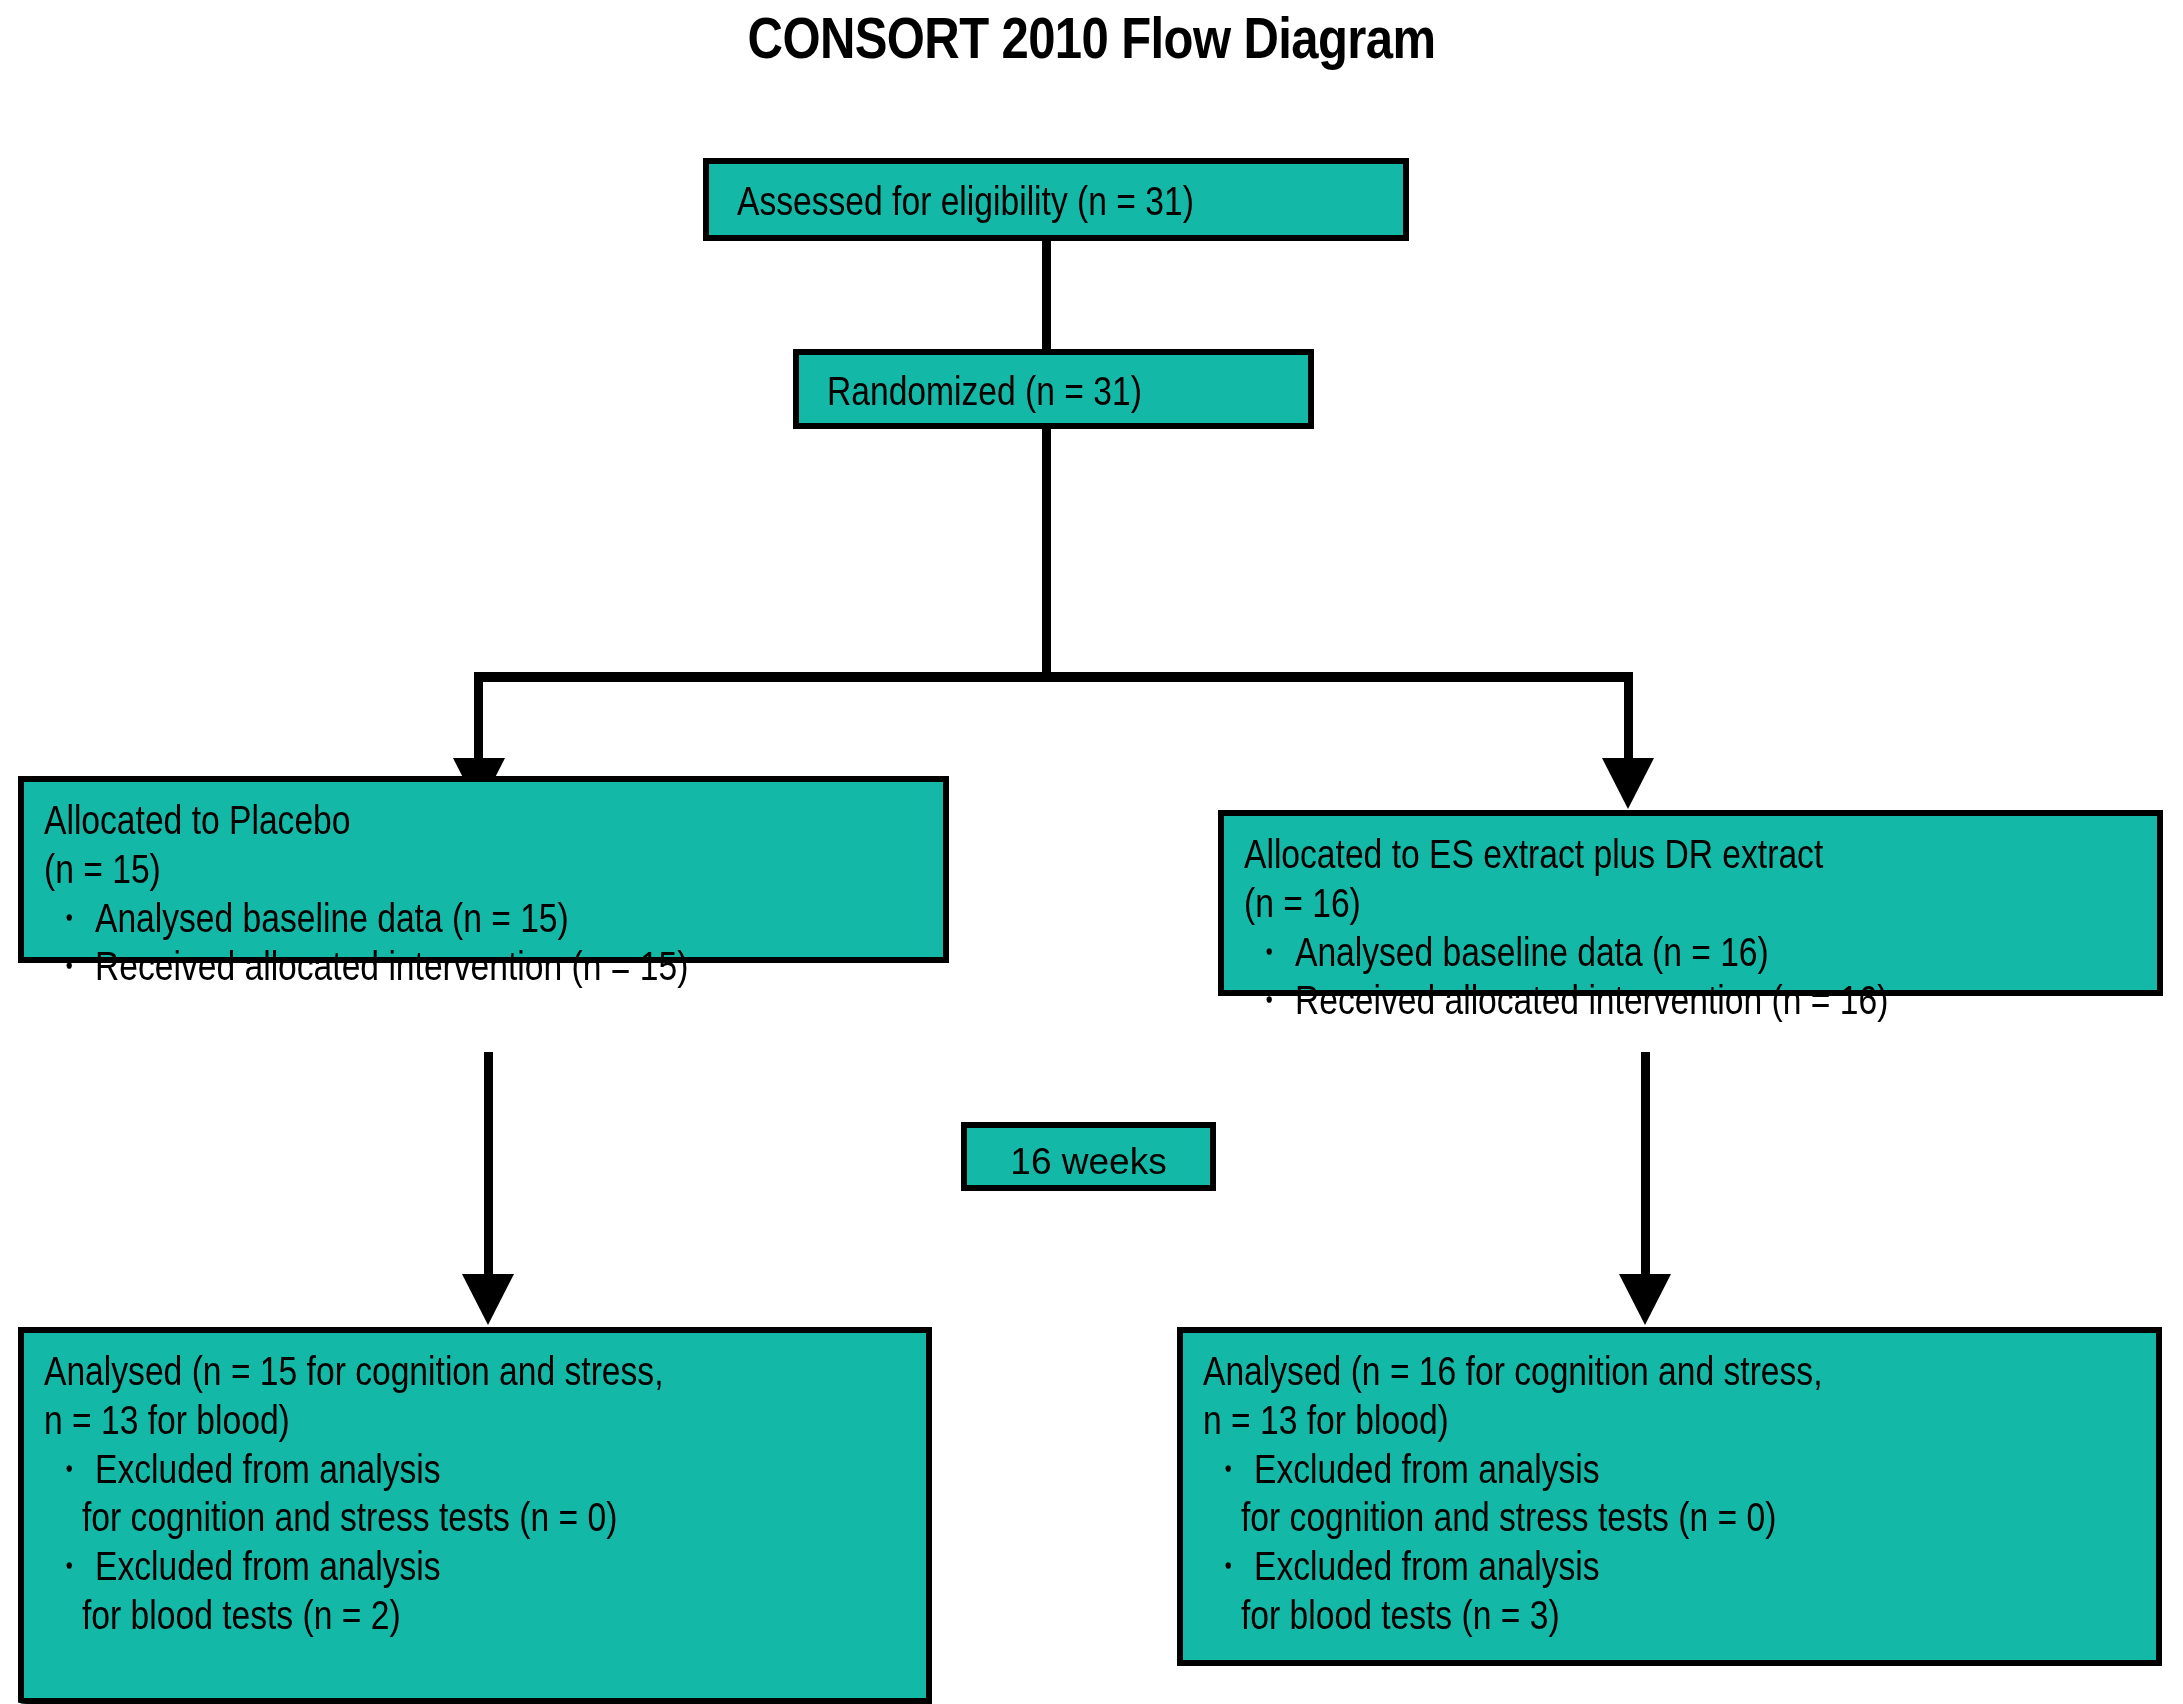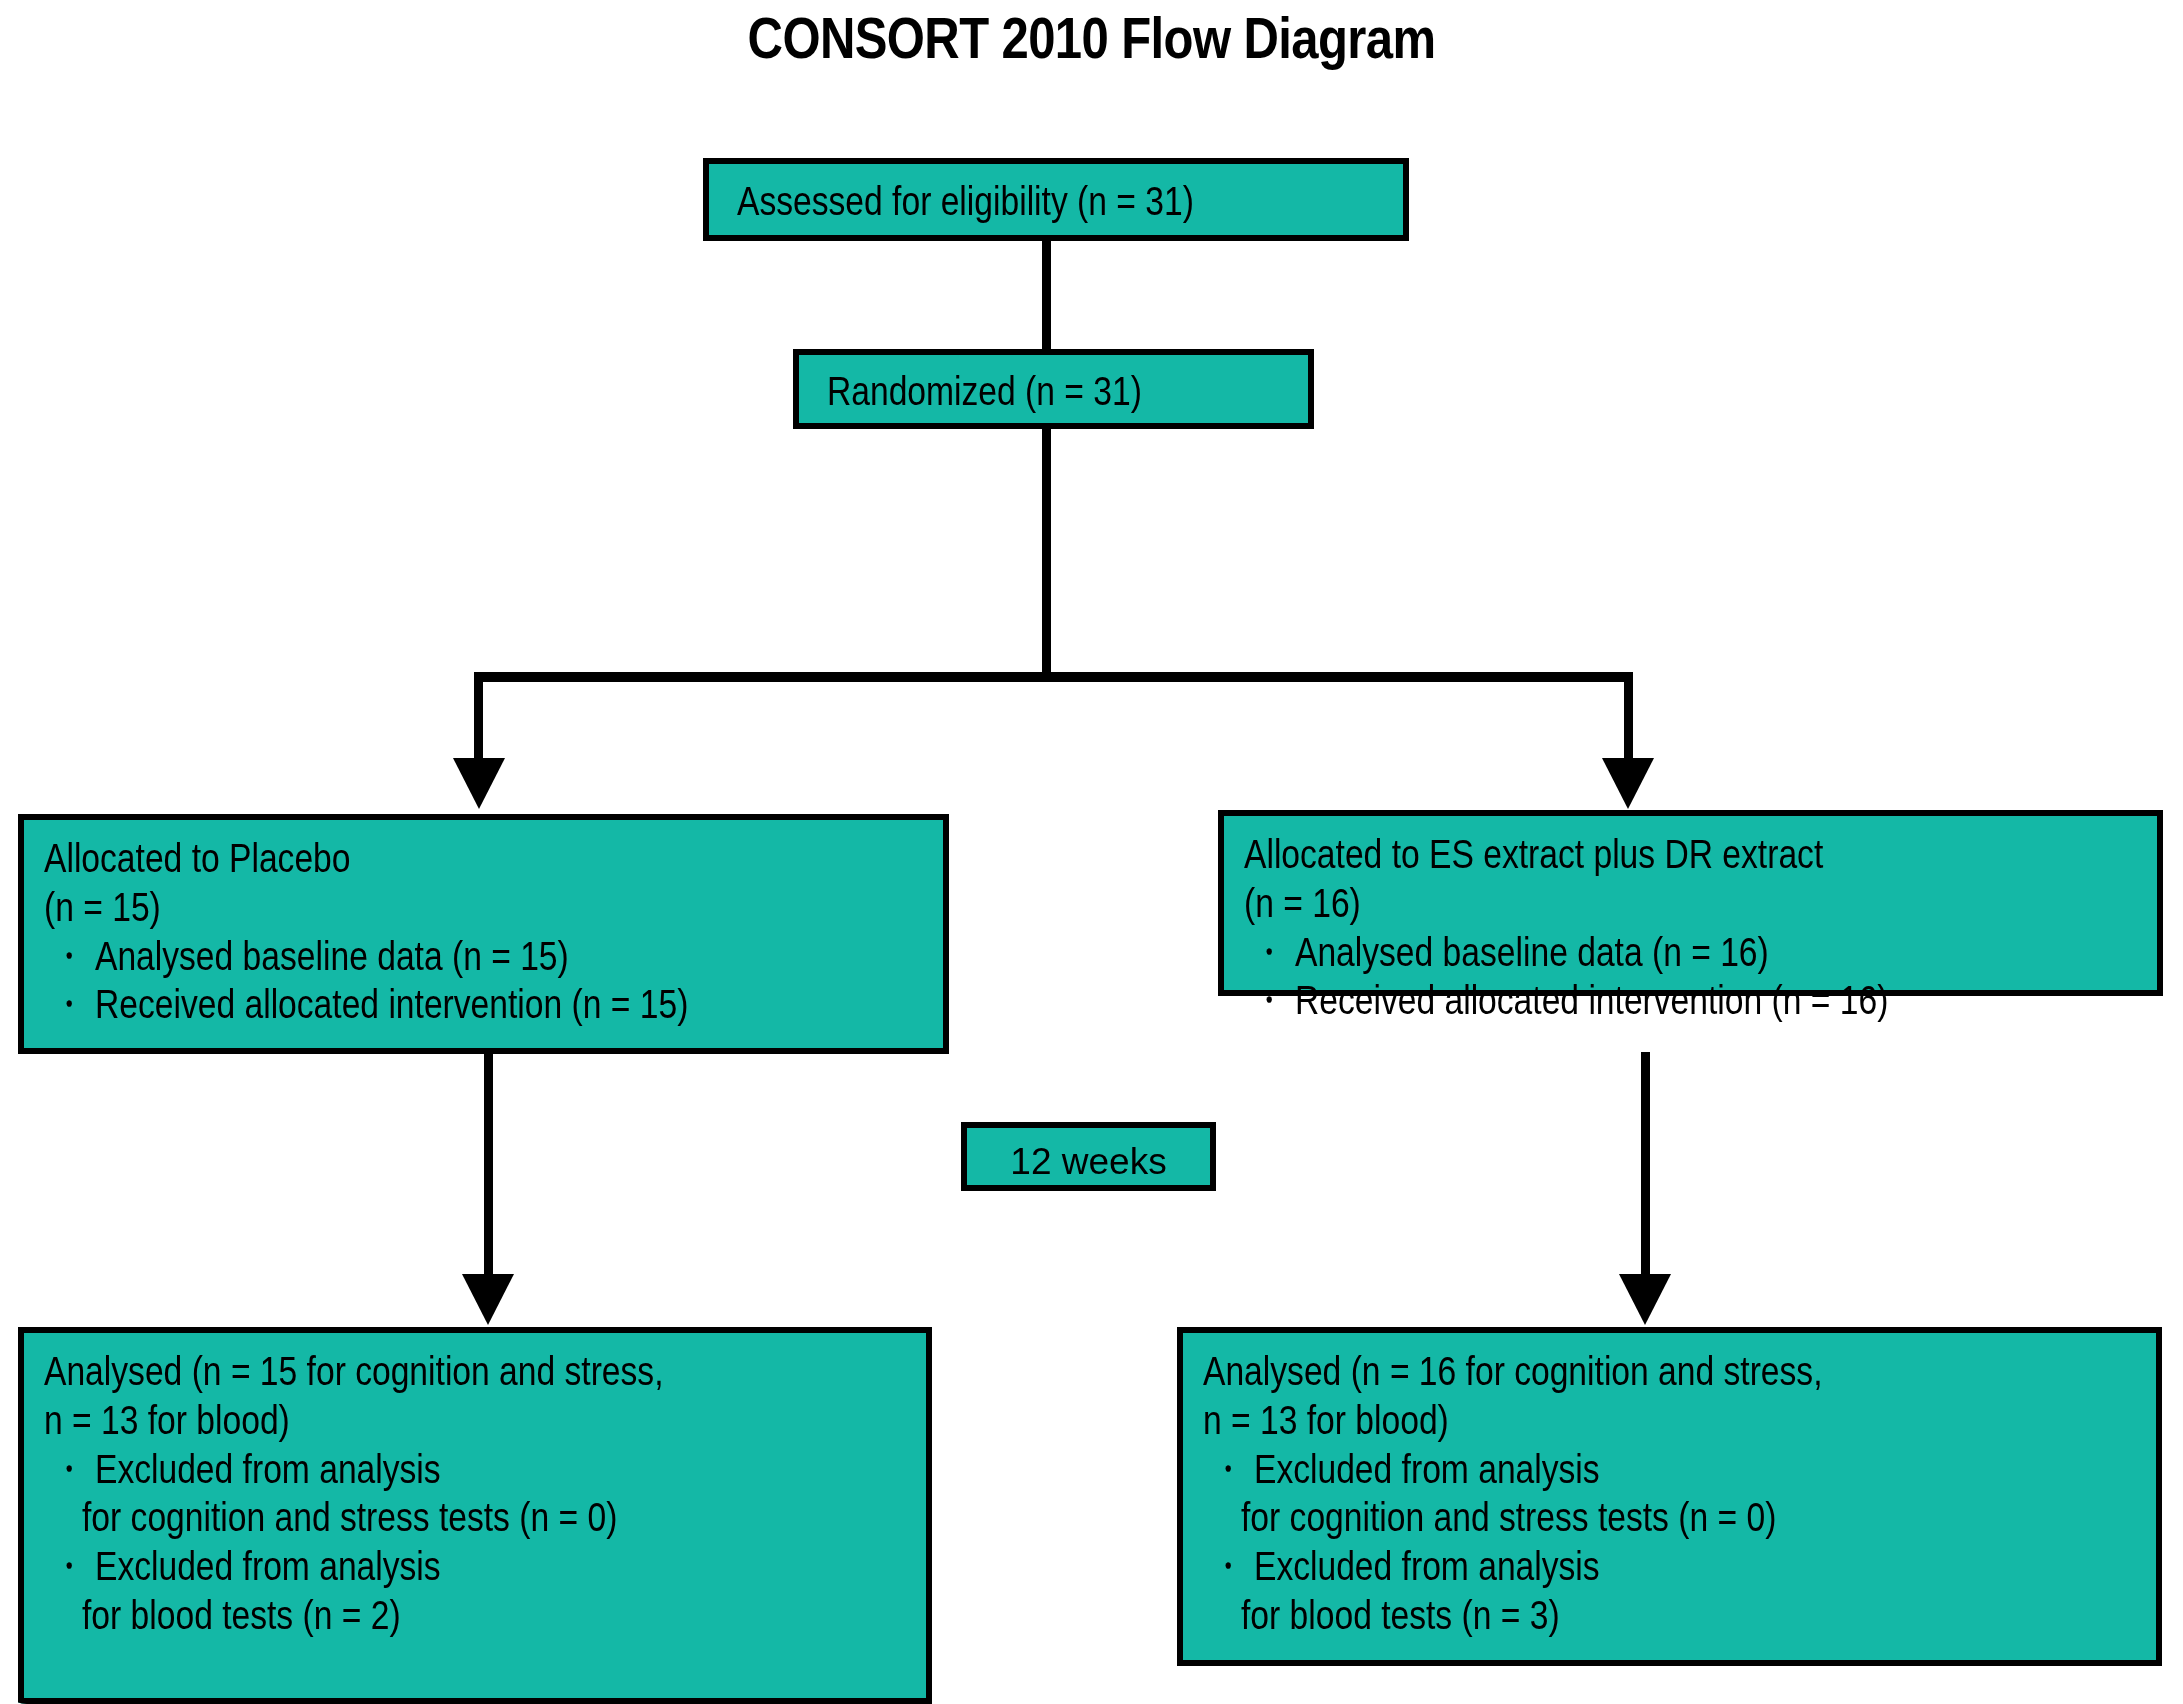--- a/index.html
+++ b/index.html
@@ -81,23 +81,23 @@
     height: 80px;
   }
   #box-randomized .ctext {
     left: 28px;
     top: 16px;
   }
 
   
   #box-alloc-left {
     left: 18.4px;
-    top: 814px;
+    top: 776px;
     width: 931px;
-    height: 240px;
+    height: 187px;
   }
   #box-alloc-right {
     left: 1218px;
     top: 810px;
     width: 945px;
     height: 186px;
   }
   .alloc-l1 { left: 20px; top: 18.4px; }
   .alloc-l2 { left: 20px; top: 67px; }
   .alloc-l3 { left: 28px; top: 116px; }
@@ -230,21 +230,21 @@
     <div class="inner">
       <div class="ctext alloc-l1">Allocated  to ES extract plus DR extract</div>
       <div class="ctext alloc-l2">(n = 16)</div>
       <div class="ctext alloc-l3">・ Analysed  baseline data (n = 16)</div>
       <div class="ctext alloc-l4">・ Received allocated intervention (n = 16)</div>
     </div>
   </div>
 
   <div class="fbox" id="box-weeks">
     <div class="inner">
-      <div class="wtext">12 weeks</div>
+      <div class="wtext">16 weeks</div>
     </div>
   </div>
 
   <div class="fbox" id="box-analysed-left">
     <div class="inner">
       <div class="ctext an-l1">Analysed  (n = 15 for cognition and stress,</div>
       <div class="ctext an-l2">n = 13 for blood)</div>
       <div class="ctext an-l3">・ Excluded  from analysis</div>
       <div class="ctext an-l4">for cognition and stress tests (n = 0)</div>
       <div class="ctext an-l5">・ Excluded  from analysis</div>

